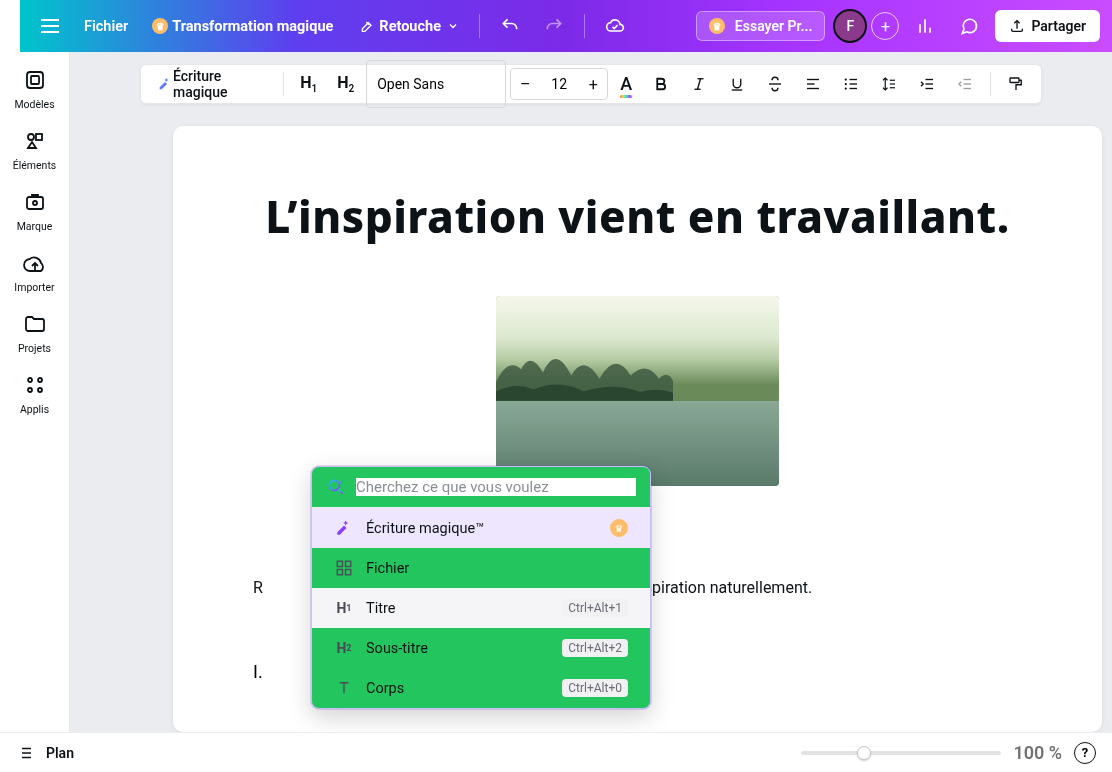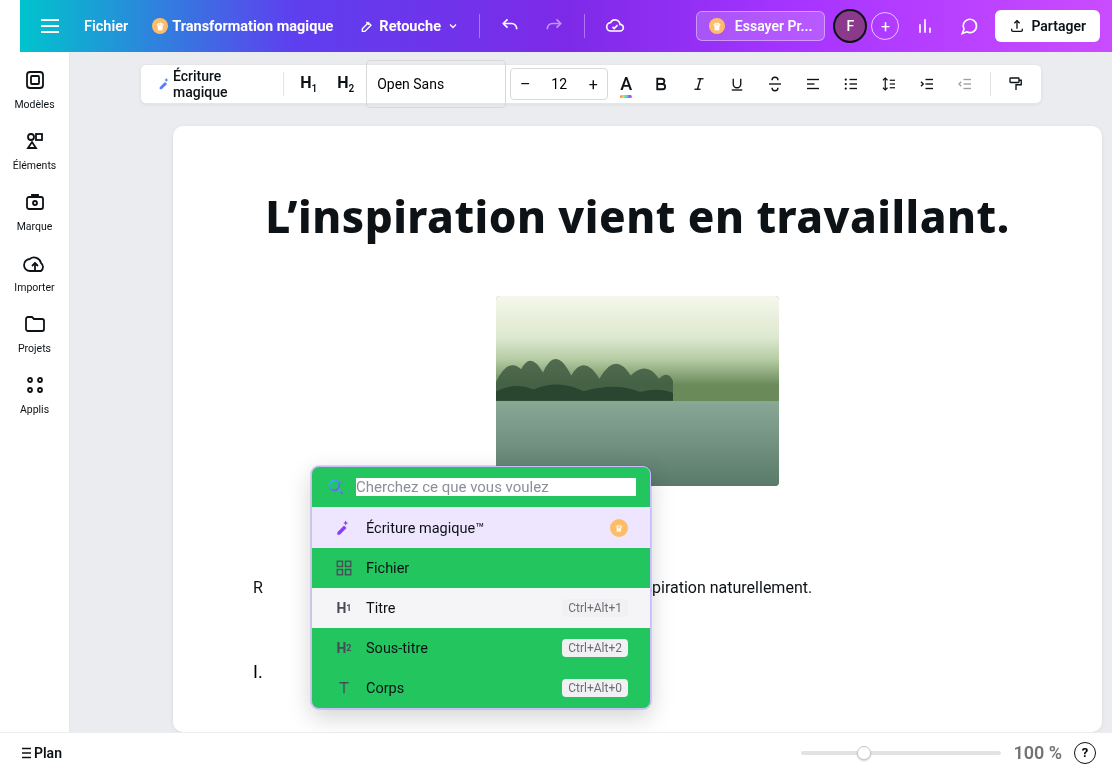--- a/index.html
+++ b/index.html
@@ -70,21 +70,21 @@
 .pop-item { display:flex; align-items:center; gap:12px; padding:10px 22px; font-size:14.5px; color:#0d1216; cursor:pointer; }
 .pop-item .pi-icon { width:20px; height:20px; display:flex; align-items:center; justify-content:center; color:#4a4a57; }
 .pop-item .shortcut { margin-left:auto; font-size:12px; color:#6b6e76; background:#f1f1f3; border-radius:4px; padding:2px 6px; }
 .pop-item.highlight { background:#eee6ff; }
 .pop-item .crown-small { width:18px; height:18px; background:#fdbc68; border-radius:50%; margin-left:auto; display:flex; align-items:center; justify-content:center; font-size:10px; color:#fff; }
 .pop-scroll::-webkit-scrollbar { width:10px; }
 .pop-scroll::-webkit-scrollbar-thumb { background:#c6c8cc; border-radius:5px; }
 
 
 .footer { position:absolute; left:0; right:0; bottom:0; height:40px; background:#fff; border-top:1px solid #ececee; display:flex; align-items:center; padding:0 16px; gap:12px; }
-.plan-btn { display:flex; align-items:center; gap:0; font-size:14px; font-weight:600; color:#0d1216; cursor:pointer; }
+.plan-btn { display:flex; align-items:center; gap:12px; font-size:14px; font-weight:600; color:#0d1216; cursor:pointer; }
 .zoom-slider { width:200px; height:4px; background:#e3e3e6; border-radius:2px; position:relative; cursor:pointer; }
 .zoom-slider .thumb { position:absolute; top:-5px; left:28%; width:14px; height:14px; background:#fff; border:1px solid #c8c8cc; border-radius:50%; box-shadow:0 1px 2px rgba(0,0,0,0.2); }
 .zoom-label { font-size:18px; font-weight:600; color:#737373; }
 .help-circle { width:22px; height:22px; border:1.5px solid #0d1216; border-radius:50%; display:flex; align-items:center; justify-content:center; font-size:13px; font-weight:700; cursor:pointer; }
 </style>
 </head>
 <body>
 
 <div class="topbar">
   <div class="hamburger">

